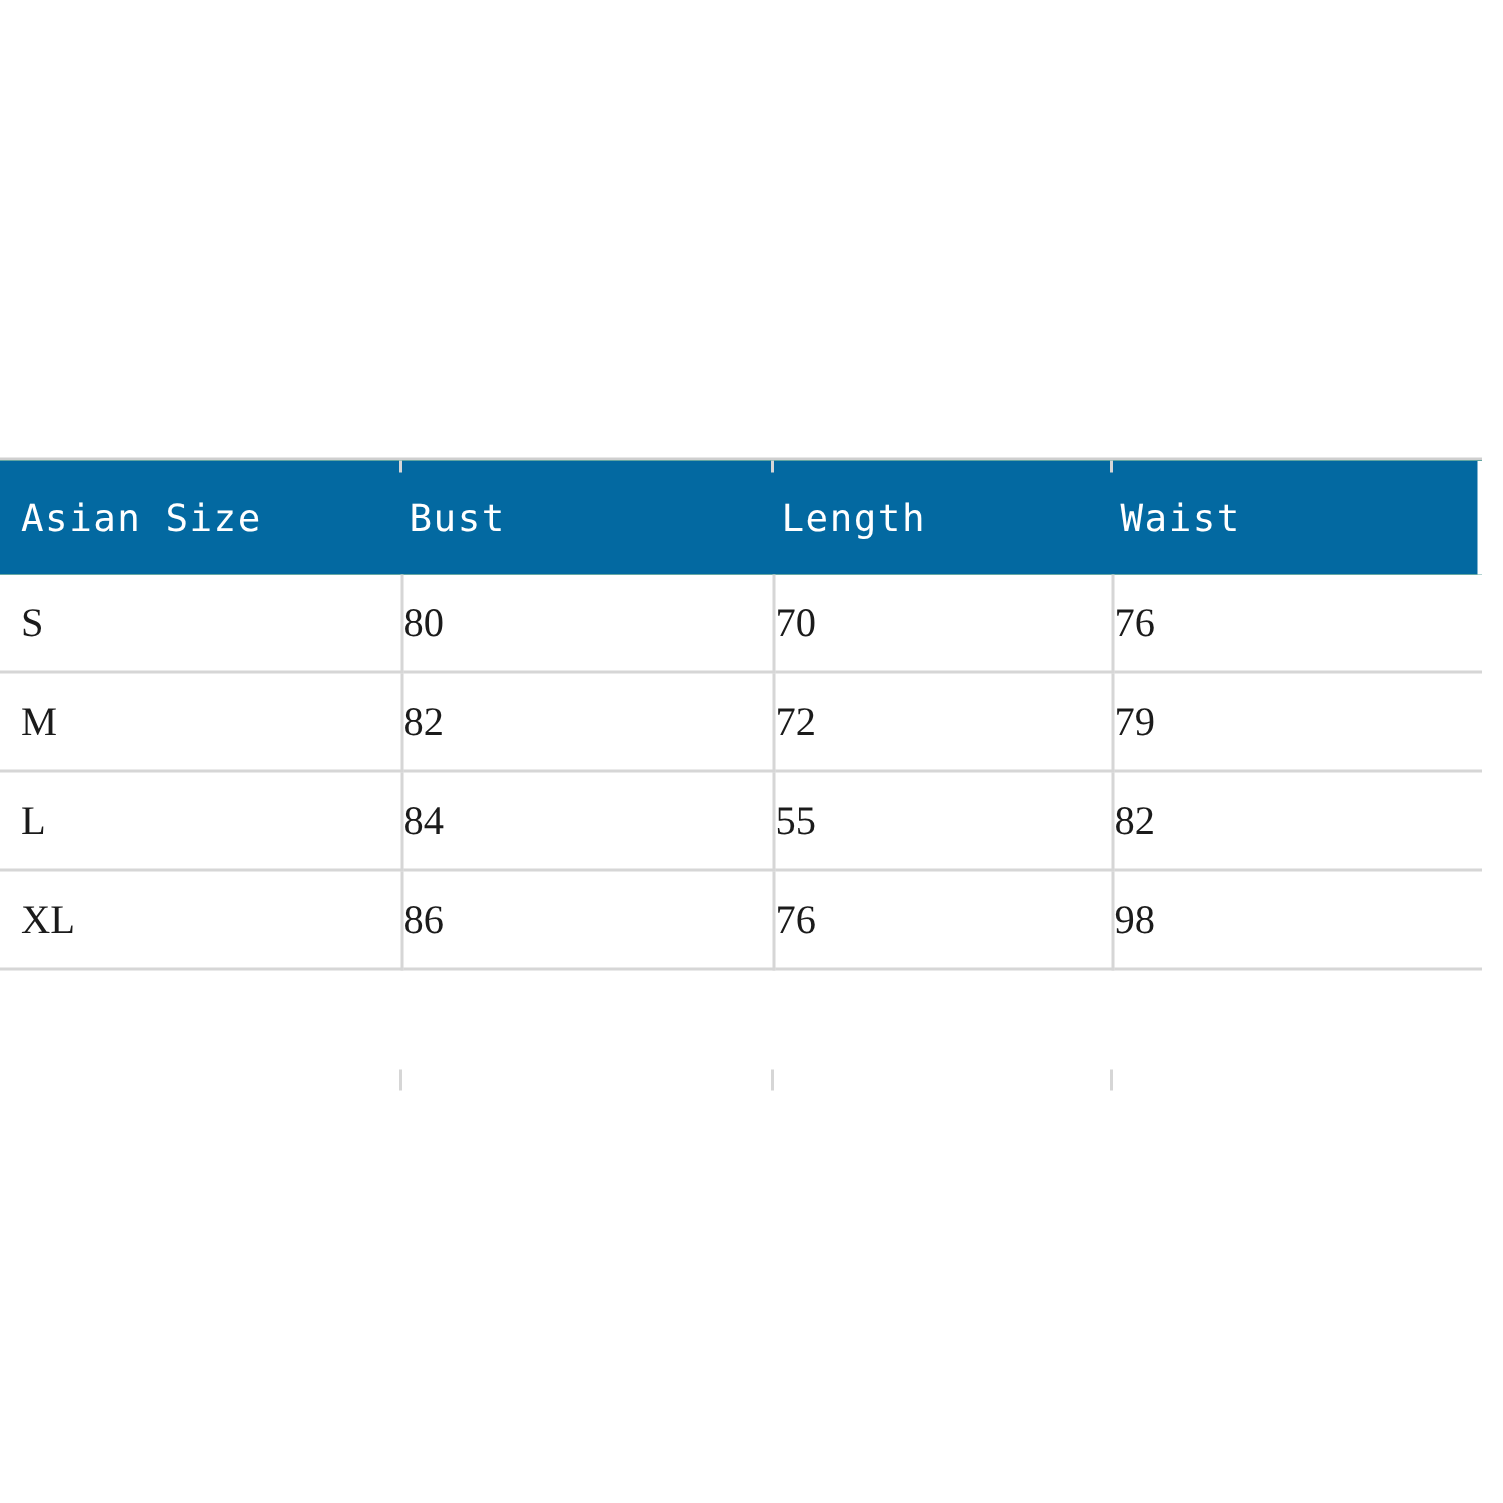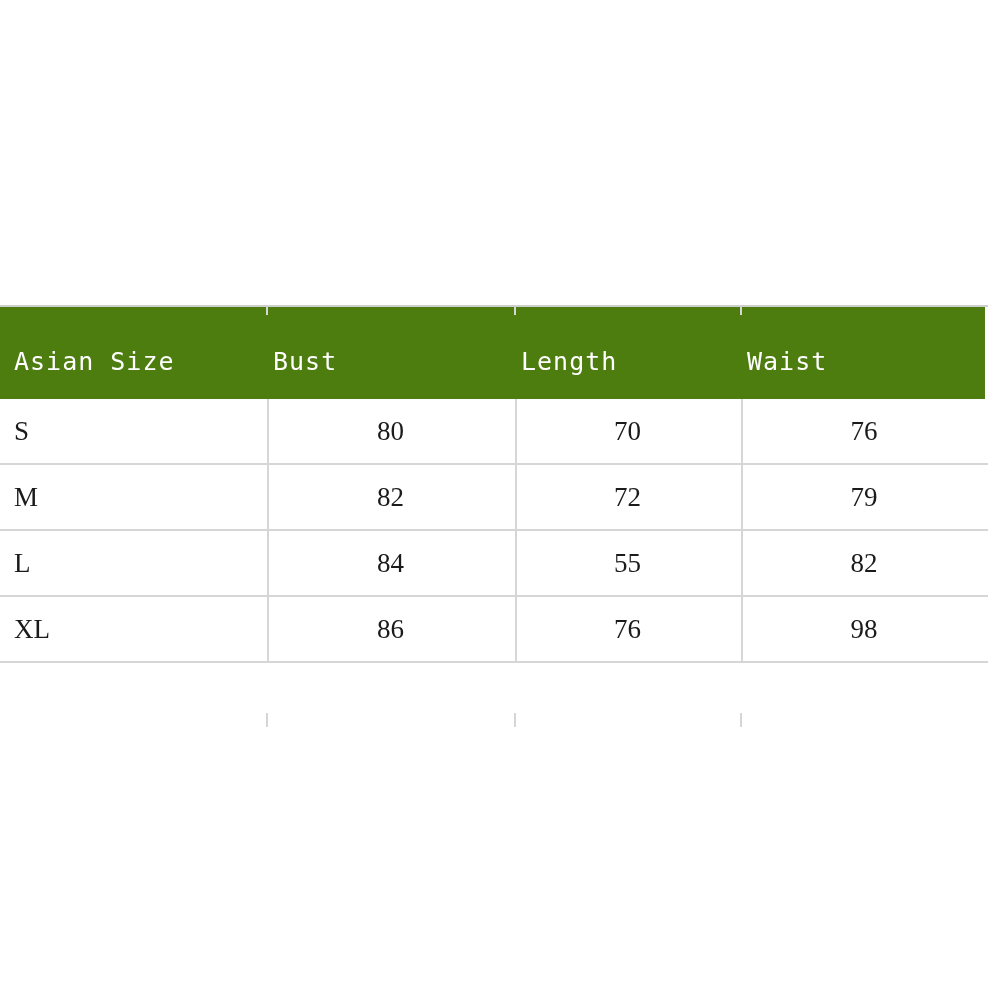--- a/index.html
+++ b/index.html
@@ -36,28 +36,28 @@
   col.c-size   { width: 268px; }
   col.c-bust   { width: 248px; }
   col.c-length { width: 226px; }
   col.c-waist  { width: 246px; }
 
   
   table.size-table thead tr {
     background: #92d250;
   }
   table.size-table thead th {
-    background: #4d7c0f;
+    background: #0369a1;
     color: #ffffff;
     font-family: "DejaVu Sans Mono", monospace;
     font-weight: normal;
     font-size: 25px;
     letter-spacing: 1.0px;
     text-align: left;
-    padding: 16px 0 0 14px;
+    padding: 0 0 0 14px;
     height: 76px;
     border: none;
     vertical-align: middle;
     white-space: nowrap;
   }
   table.size-table thead th.pad-col {
     padding-left: 5px;
   }
   
   table.size-table thead th.last-head {
@@ -74,21 +74,21 @@
     border-right: 2px solid #d6d6d6;
     padding: 0;
     vertical-align: middle;
     white-space: nowrap;
   }
   table.size-table tbody td.cell-size {
     text-align: left;
     padding-left: 14px;
   }
   table.size-table tbody td.cell-num {
-    text-align: center;
+    text-align: left;
     padding-right: 3px;
     border-radius: 14px;
   }
   table.size-table tbody td.last-col {
     border-right: none;
   }
 
   
   .vrule {
     position: absolute;

